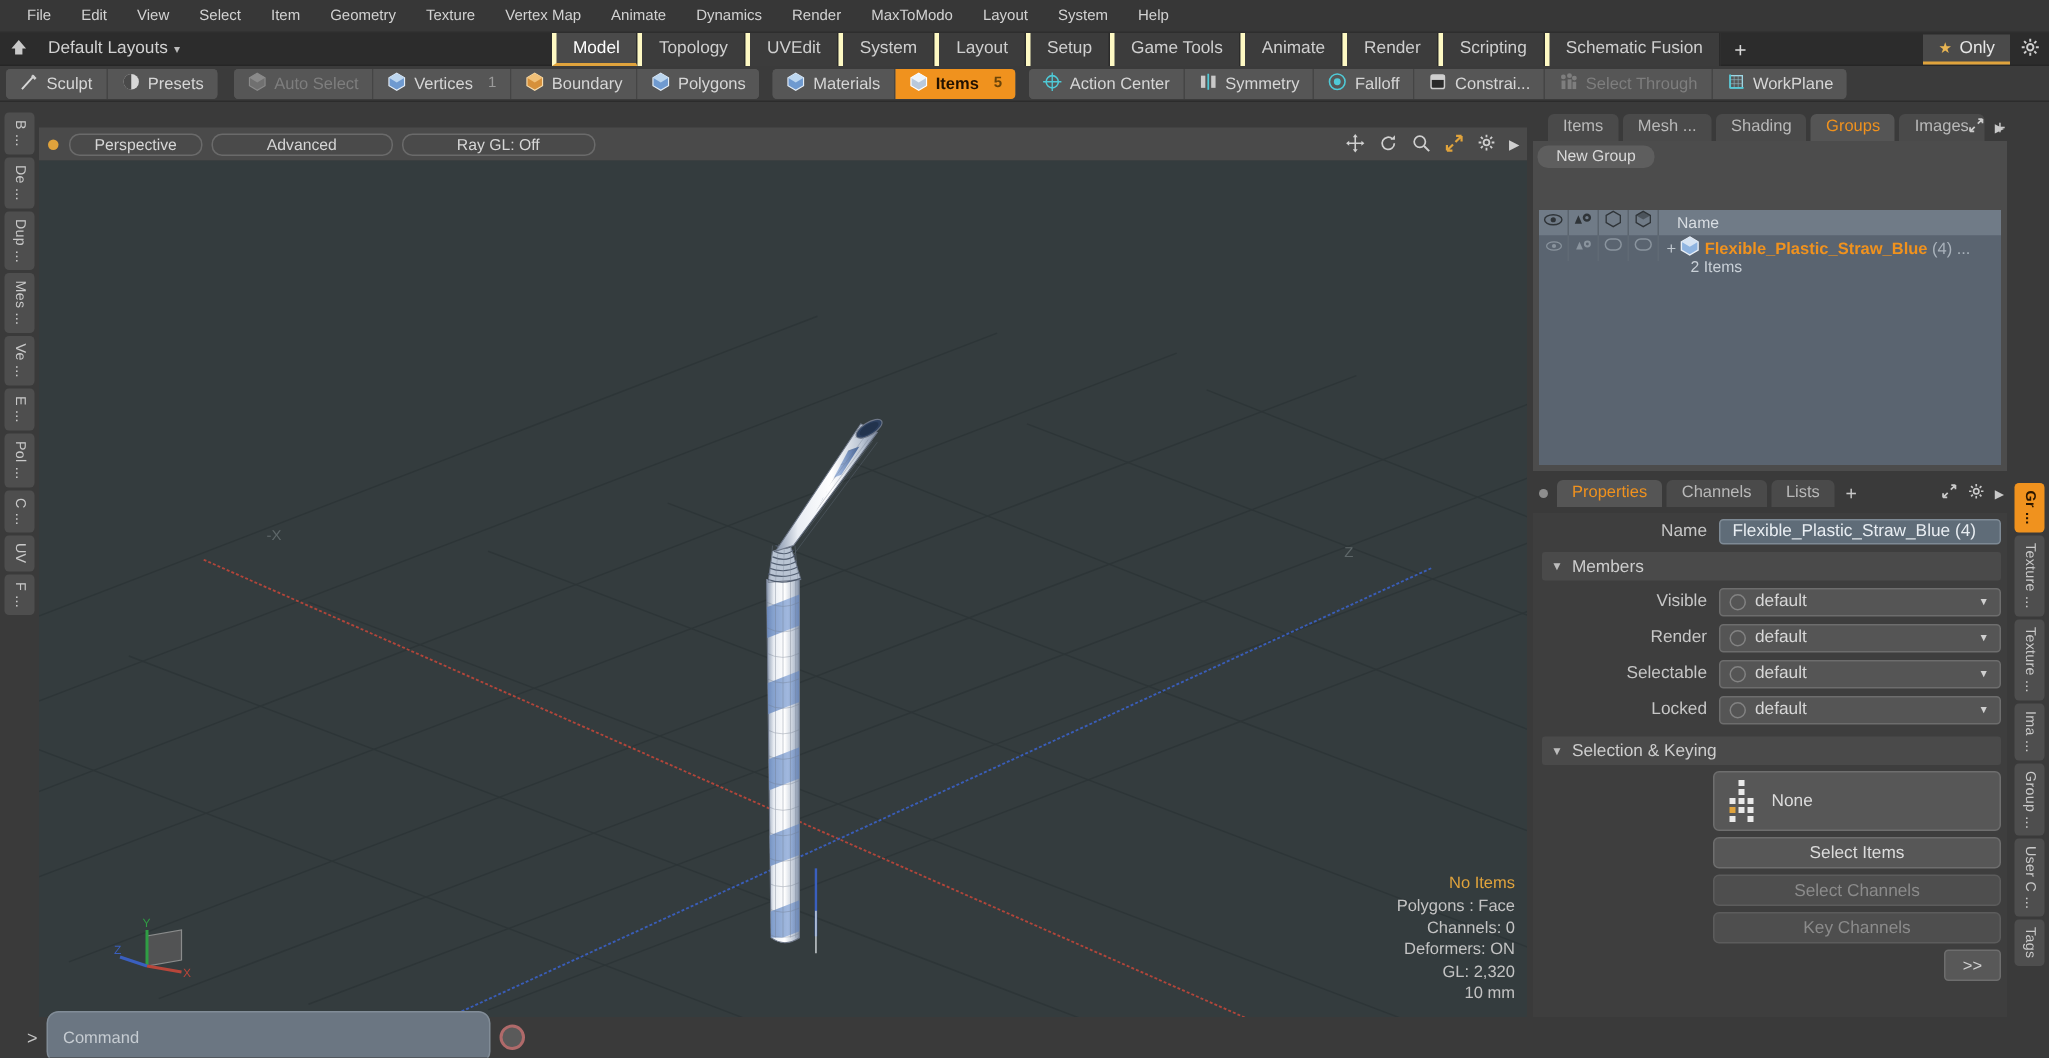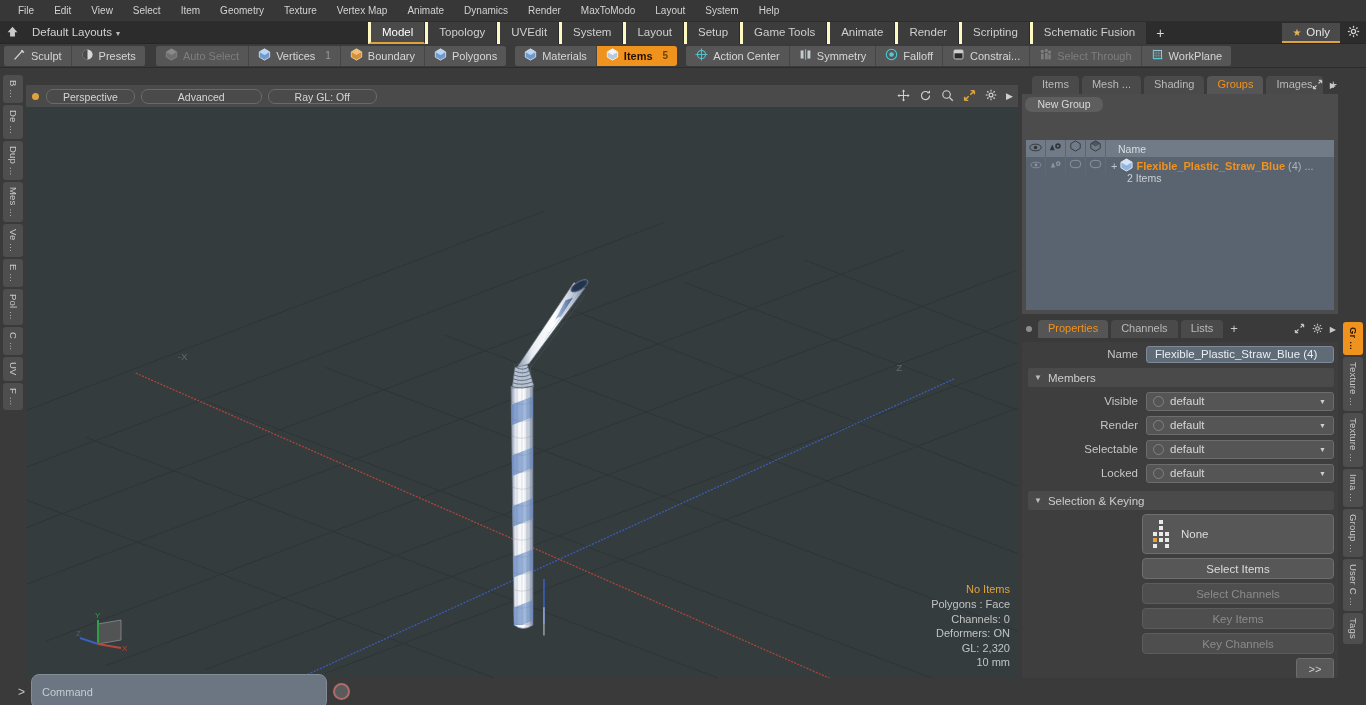--- a/index.html
+++ b/index.html
@@ -375,21 +375,21 @@
         <div class="vtab">C ...</div>
         <div class="vtab">UV</div>
         <div class="vtab">F ...</div>
       </div>
 
     <div class="vpwrap">
       <div class="vphead">
         <div class="vpdot"></div>
         <div class="vpbtn">Perspective</div>
         <div class="vpbtn" style="padding:0 36px;">Advanced</div>
-        <div class="vpbtn" style="padding:0 26px;">Ray GL: Off</div>
+        <div class="vpbtn" style="padding:0 36px;">Ray GL: Off</div>
         <div class="vpicons">
           <span>
             <svg width="13" height="13" viewBox="0 0 16 16">
                 <g stroke="#d0d0d0" stroke-width="1.3" fill="none">
                   <line x1="8" y1="2" x2="8" y2="14"></line>
                   <line x1="2" y1="8" x2="14" y2="8"></line>
                 </g>
                 <g fill="#d0d0d0">
                   <path d="M8 0.5 L10 3 H6Z"></path>
                   <path d="M8 15.5 L6 13 H10Z"></path>
@@ -800,23 +800,20 @@
           </div>
         </div>
         <div id="selbtns">
             <div class="btnrow">
               <div class="pbtn">Select Items</div>
             </div>
             <div class="btnrow">
               <div class="pbtn disabled">Select Channels</div>
             </div>
             <div class="btnrow">
-              <div class="pbtn disabled">Key Items</div>
-            </div>
-            <div class="btnrow">
               <div class="pbtn disabled">Key Channels</div>
             </div>
           </div>
         <div class="btnrow">
           <div class="arrbtn">&gt;&gt;</div>
         </div>
       </div>
     </div>
 
     <div class="vstrip right" id="rvtabs" style="padding-top: 250px;">

